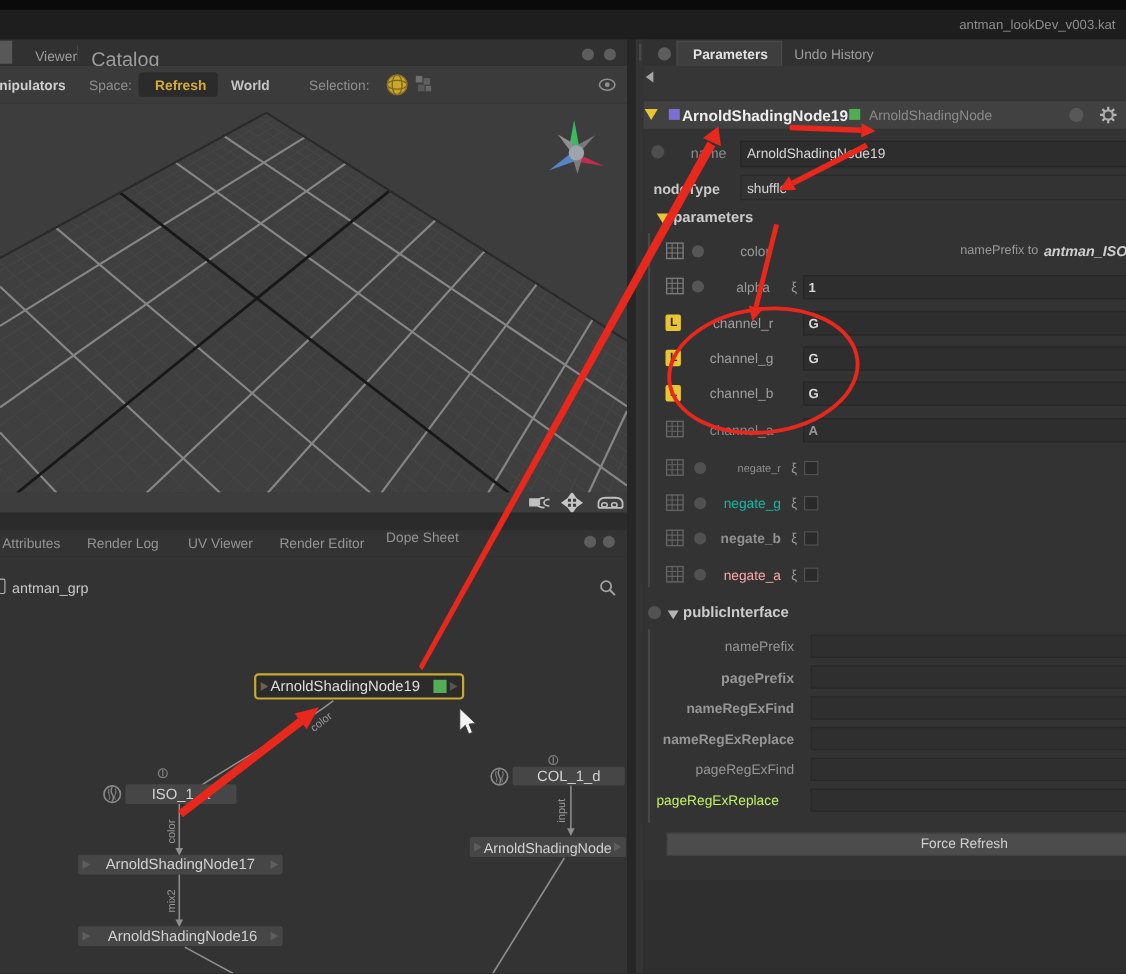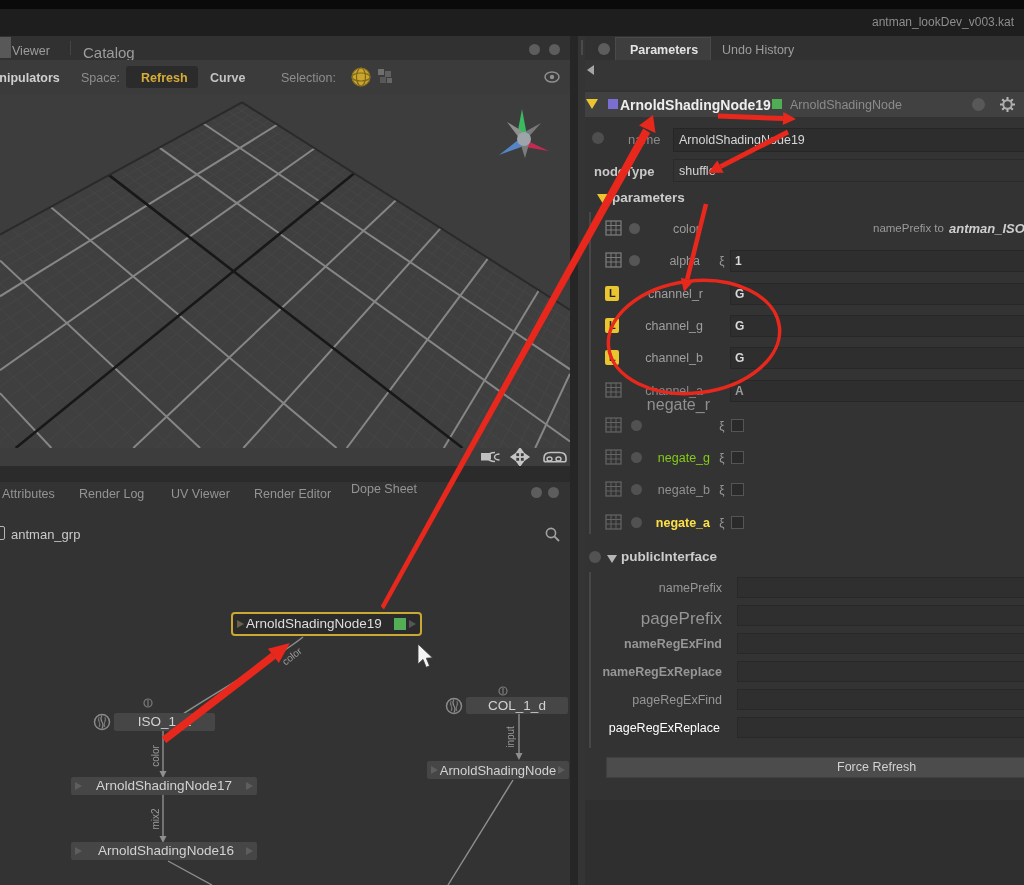--- a/index.html
+++ b/index.html
@@ -6,32 +6,32 @@
 .abs{position:absolute}
 .txt{position:absolute;white-space:nowrap}
 </style></head><body>
 
 <div class="abs" style="left:0;top:0;width:1024px;height:9px;background:#0a0a0a"></div>
 <div class="abs" style="left:0;top:9px;width:1024px;height:27px;background:#1e1e1e"></div>
 <div class="txt" style="left:872px;top:15px;font-size:12px;color:#8d8d8d">antman_lookDev_v003.kat</div>
 
 <div class="abs" style="left:0;top:36px;width:570px;height:24px;background:#313131"></div>
 <div class="abs" style="left:0;top:37px;width:11px;height:21px;background:#585858"></div>
-<div class="txt" style="left:12px;top:44px;font-size:12.5px;color:#9d9d9d">Viewer</div>
-<div class="txt" style="left:83px;top:44px;font-size:15px;color:#9d9d9d">Catalog</div>
+<div class="txt" style="left:32px;top:44px;font-size:12.5px;color:#9d9d9d">Viewer</div>
+<div class="txt" style="left:83px;top:44px;font-size:18px;color:#9d9d9d">Catalog</div>
 <div class="abs" style="left:70px;top:41px;width:1px;height:14px;background:#454545"></div>
 <div class="abs" style="left:529px;top:44px;width:11px;height:11px;border-radius:6px;background:#5d5d5d"></div>
 <div class="abs" style="left:549px;top:44px;width:11px;height:11px;border-radius:6px;background:#5d5d5d"></div>
 
 <div class="abs" style="left:0;top:60px;width:570px;height:34px;background:#3b3b3b"></div>
 <div class="txt" style="left:-18px;top:71px;font-size:12.5px;font-weight:bold;color:#cfcfcf">Manipulators</div>
 <div class="txt" style="left:81px;top:71px;font-size:12.5px;color:#8e8e8e">Space:</div>
 <div class="abs" style="left:126px;top:66px;width:72px;height:22px;background:#2b2b2b;border-radius:3px"></div>
 <div class="txt" style="left:141px;top:71px;font-size:12.5px;font-weight:bold;color:#d6ac38">Refresh</div>
-<div class="txt" style="left:210px;top:71px;font-size:12.5px;font-weight:bold;color:#c4c4c4">Curve</div>
+<div class="txt" style="left:210px;top:71px;font-size:12.5px;font-weight:bold;color:#c4c4c4">World</div>
 <div class="txt" style="left:281px;top:71px;font-size:12.5px;color:#8e8e8e">Selection:</div>
 <svg class="abs" style="left:350px;top:66px" width="45" height="22">
  <circle cx="11" cy="11" r="9" fill="#caa62e"></circle>
  <ellipse cx="11" cy="11" rx="4.5" ry="9" fill="none" stroke="#7e671c" stroke-width="1.2"></ellipse>
  <ellipse cx="11" cy="11" rx="9" ry="4" fill="none" stroke="#7e671c" stroke-width="1.2"></ellipse>
  <circle cx="11" cy="11" r="9" fill="none" stroke="#8a7120" stroke-width="1.2"></circle>
  <rect x="28" y="3" width="6" height="6" fill="#6f6f6f"></rect>
     <rect x="35" y="5" width="6" height="6" fill="#606060"></rect>
  <rect x="30" y="11" width="6" height="6" fill="#585858"></rect>
     <rect x="37" y="12" width="5" height="5" fill="#666"></rect>
@@ -359,73 +359,73 @@
 <div class="abs" style="left:730px;top:380px;width:428px;height:22px;background:#2e2e2e;border:1px solid #272727"></div>
 <div class="txt" style="left:735px;top:384px;font-size:12px;color:#9a9a9a;font-weight:bold;">A</div>
 <svg class="abs" style="left:605px;top:417px" width="18" height="17">
 <rect x="1" y="1" width="15" height="14" fill="none" stroke="#636363" stroke-width="1.3"></rect>
 <line x1="1" y1="5.5" x2="16" y2="5.5" stroke="#636363" stroke-width="1"></line>
 <line x1="1" y1="10" x2="16" y2="10" stroke="#636363" stroke-width="1"></line>
 <line x1="6" y1="1" x2="6" y2="15" stroke="#636363" stroke-width="1"></line>
 <line x1="11" y1="1" x2="11" y2="15" stroke="#636363" stroke-width="1"></line>
   </svg>
 <div class="abs" style="left:631px;top:420px;width:11px;height:11px;border-radius:6px;background:#515151"></div>
-<div class="txt" style="right:314px;top:396px;font-size:16px;color:#909090;font-weight:normal">negate_r</div>
+<div class="txt" style="right:314px;top:421px;font-size:10px;color:#909090;font-weight:normal">negate_r</div>
 <div class="txt" style="left:719px;top:418px;font-size:13px;color:#9a9a9a;transform:scaleX(.9)">ξ</div>
 <div class="abs" style="left:731px;top:419px;width:13px;height:13px;background:#2a2a2a;border:1px solid #555"></div>
 <svg class="abs" style="left:605px;top:449px" width="18" height="17">
 <rect x="1" y="1" width="15" height="14" fill="none" stroke="#636363" stroke-width="1.3"></rect>
 <line x1="1" y1="5.5" x2="16" y2="5.5" stroke="#636363" stroke-width="1"></line>
 <line x1="1" y1="10" x2="16" y2="10" stroke="#636363" stroke-width="1"></line>
 <line x1="6" y1="1" x2="6" y2="15" stroke="#636363" stroke-width="1"></line>
 <line x1="11" y1="1" x2="11" y2="15" stroke="#636363" stroke-width="1"></line>
   </svg>
 <div class="abs" style="left:631px;top:452px;width:11px;height:11px;border-radius:6px;background:#515151"></div>
-<div class="txt" style="right:314px;top:451px;font-size:12.5px;color:#84cc16;font-weight:normal">negate_g</div>
+<div class="txt" style="right:314px;top:451px;font-size:12.5px;color:#14b8a6;font-weight:normal">negate_g</div>
 <div class="txt" style="left:719px;top:450px;font-size:13px;color:#9a9a9a;transform:scaleX(.9)">ξ</div>
 <div class="abs" style="left:731px;top:451px;width:13px;height:13px;background:#2a2a2a;border:1px solid #555"></div>
 <svg class="abs" style="left:605px;top:481px" width="18" height="17">
 <rect x="1" y="1" width="15" height="14" fill="none" stroke="#636363" stroke-width="1.3"></rect>
 <line x1="1" y1="5.5" x2="16" y2="5.5" stroke="#636363" stroke-width="1"></line>
 <line x1="1" y1="10" x2="16" y2="10" stroke="#636363" stroke-width="1"></line>
 <line x1="6" y1="1" x2="6" y2="15" stroke="#636363" stroke-width="1"></line>
 <line x1="11" y1="1" x2="11" y2="15" stroke="#636363" stroke-width="1"></line>
   </svg>
 <div class="abs" style="left:631px;top:484px;width:11px;height:11px;border-radius:6px;background:#515151"></div>
-<div class="txt" style="right:314px;top:483px;font-size:12.5px;color:#909090;font-weight:normal">negate_b</div>
+<div class="txt" style="right:314px;top:483px;font-size:12.5px;color:#909090;font-weight:bold">negate_b</div>
 <div class="txt" style="left:719px;top:482px;font-size:13px;color:#9a9a9a;transform:scaleX(.9)">ξ</div>
 <div class="abs" style="left:731px;top:483px;width:13px;height:13px;background:#2a2a2a;border:1px solid #555"></div>
 <svg class="abs" style="left:605px;top:514px" width="18" height="17">
 <rect x="1" y="1" width="15" height="14" fill="none" stroke="#636363" stroke-width="1.3"></rect>
 <line x1="1" y1="5.5" x2="16" y2="5.5" stroke="#636363" stroke-width="1"></line>
 <line x1="1" y1="10" x2="16" y2="10" stroke="#636363" stroke-width="1"></line>
 <line x1="6" y1="1" x2="6" y2="15" stroke="#636363" stroke-width="1"></line>
 <line x1="11" y1="1" x2="11" y2="15" stroke="#636363" stroke-width="1"></line>
   </svg>
 <div class="abs" style="left:631px;top:517px;width:11px;height:11px;border-radius:6px;background:#515151"></div>
-<div class="txt" style="right:314px;top:516px;font-size:12.5px;color:#fde047;font-weight:bold">negate_a</div>
+<div class="txt" style="right:314px;top:516px;font-size:12.5px;color:#fca5a5;font-weight:normal">negate_a</div>
 <div class="txt" style="left:719px;top:515px;font-size:13px;color:#9a9a9a;transform:scaleX(.9)">ξ</div>
 <div class="abs" style="left:731px;top:516px;width:13px;height:13px;background:#2a2a2a;border:1px solid #555"></div>
 <div class="abs" style="left:589px;top:551px;width:12px;height:12px;border-radius:7px;background:#525252"></div>
 <svg class="abs" style="left:606px;top:553px" width="12" height="12">
     <polygon points="1,2 11,2 6,10" fill="#b5b5b5"></polygon>
   </svg>
 <div class="txt" style="left:621px;top:549px;font-size:13.5px;color:#cccccc;font-weight:bold;">publicInterface</div>
 <div class="abs" style="left:589px;top:572px;width:2px;height:176px;background:#474747"></div>
 <div class="txt" style="right:302px;top:581px;font-size:12.5px;color:#969696;font-weight:normal">namePrefix</div>
 <div class="abs" style="left:737px;top:577px;width:421px;height:21px;background:#2f2f2f;border:1px solid #282828"></div>
-<div class="txt" style="right:302px;top:609px;font-size:17px;color:#969696;font-weight:normal">pagePrefix</div>
+<div class="txt" style="right:302px;top:609px;font-size:13px;color:#969696;font-weight:bold">pagePrefix</div>
 <div class="abs" style="left:737px;top:605px;width:421px;height:21px;background:#2f2f2f;border:1px solid #282828"></div>
 <div class="txt" style="right:302px;top:637px;font-size:12.5px;color:#969696;font-weight:bold">nameRegExFind</div>
 <div class="abs" style="left:737px;top:633px;width:421px;height:21px;background:#2f2f2f;border:1px solid #282828"></div>
 <div class="txt" style="right:302px;top:665px;font-size:12.5px;color:#969696;font-weight:bold">nameRegExReplace</div>
 <div class="abs" style="left:737px;top:661px;width:421px;height:21px;background:#2f2f2f;border:1px solid #282828"></div>
 <div class="txt" style="right:302px;top:693px;font-size:12.5px;color:#969696;font-weight:normal">pageRegExFind</div>
 <div class="abs" style="left:737px;top:689px;width:421px;height:21px;background:#2f2f2f;border:1px solid #282828"></div>
-<div class="txt" style="right:304px;top:721px;font-size:12.5px;color:#ffffff;font-weight:normal">pageRegExReplace</div>
+<div class="txt" style="right:316px;top:721px;font-size:12.5px;color:#bef264;font-weight:normal">pageRegExReplace</div>
 <div class="abs" style="left:737px;top:717px;width:421px;height:21px;background:#2f2f2f;border:1px solid #282828"></div>
 <div class="abs" style="left:606px;top:757px;width:540px;height:21px;background:#4c4c4c;border:1px solid #404040"></div>
 <div class="txt" style="left:837px;top:760px;font-size:12.5px;color:#d2d2d2;font-weight:normal;">Force Refresh</div>
 <div class="abs" style="left:585px;top:800px;width:439px;height:85px;background:#2f2f2f"></div>
 
 <svg class="abs" style="left:0;top:0;pointer-events:none" width="1024" height="885" viewBox="0 0 1024 885">
 <polygon points="380.8,605.9 383.9,609.4 650.2,132.9 643.2,128.6" fill="#e8281c"></polygon>
 <polygon points="653,115 655.5,133 639,125.5" fill="#e8281c"></polygon>
 <line x1="164" y1="740" x2="273.4" y2="655.8" stroke="#e8281c" stroke-width="7.5"></line>
     <polygon points="290,643 278.8,662.9 267.9,648.7" fill="#e8281c"></polygon>

